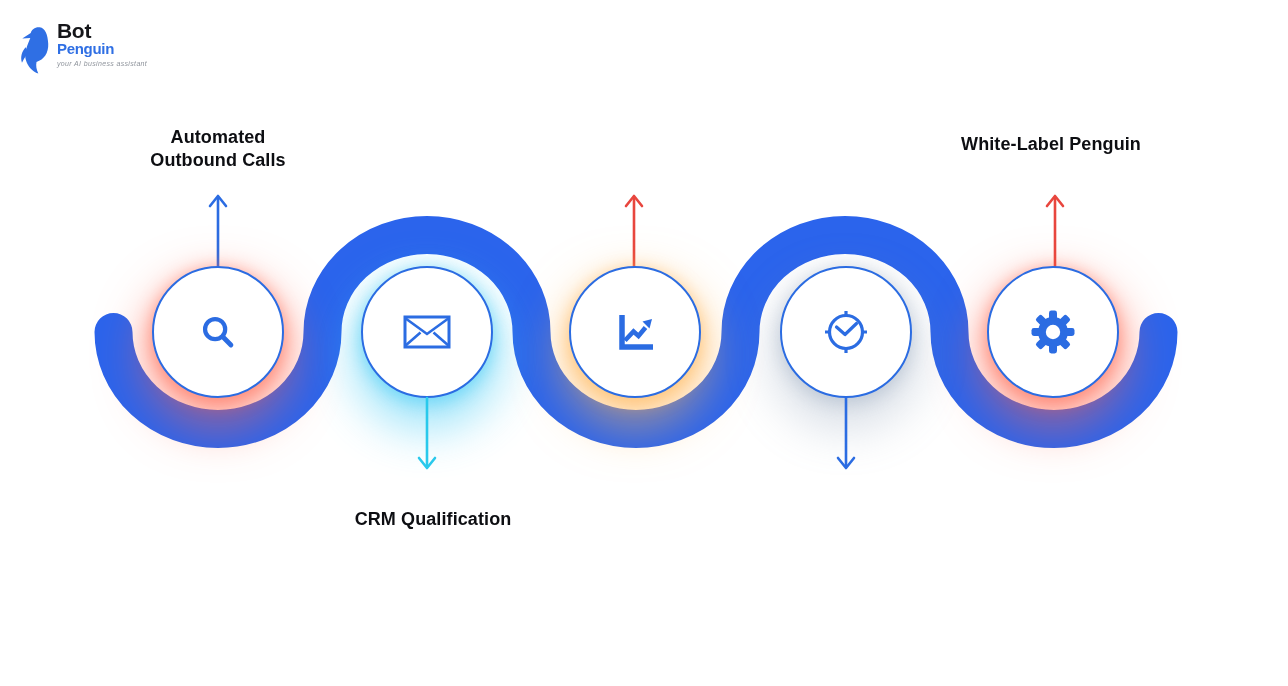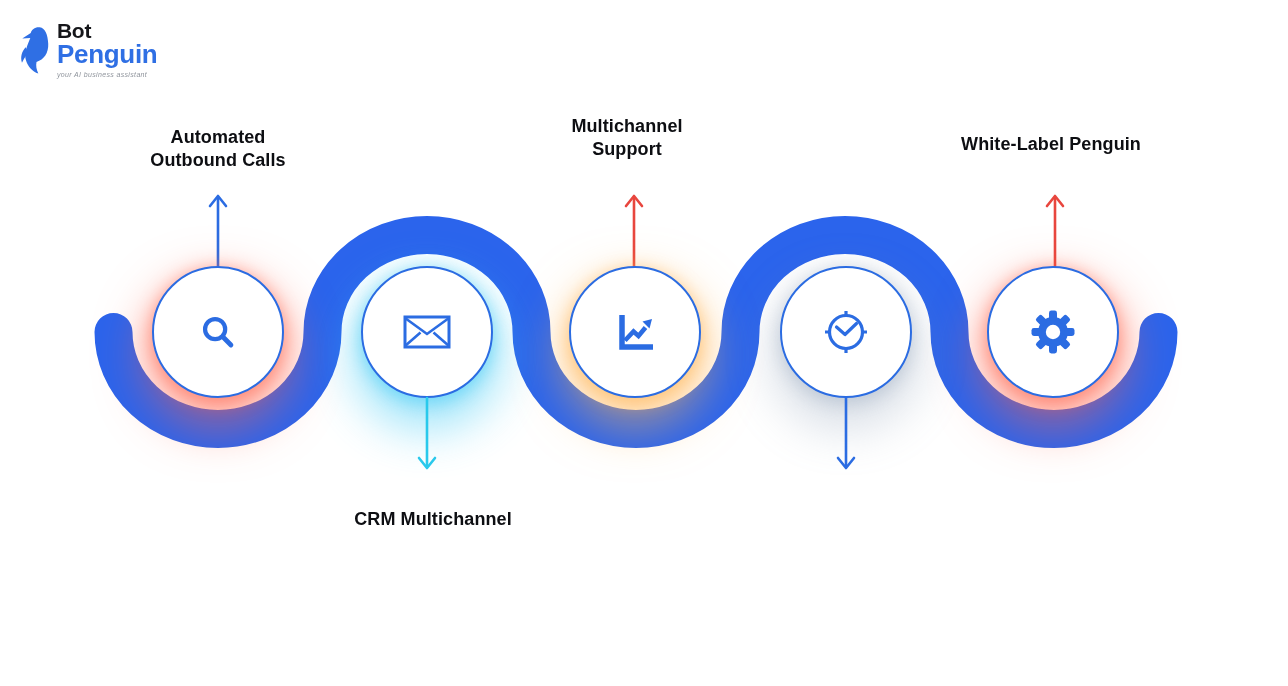--- a/index.html
+++ b/index.html
@@ -8,21 +8,21 @@
     width:1288px;height:588px;
     background:#ffffff;
     overflow:hidden;
     font-family:"Liberation Sans","DejaVu Sans",sans-serif;
   }
   
   .logo{position:absolute;left:18px;top:20px;display:flex;align-items:flex-start;}
   .logo svg{display:block;margin-top:6px;}
   .logo-text{margin-left:5px;}
   .logo-bot{font-size:21px;font-weight:800;color:#15161a;line-height:1.02;letter-spacing:-0.3px;}
-  .logo-penguin{font-size:26px;font-weight:800;color:#2f6fe4;line-height:1.02;letter-spacing:-0.3px;}
+  .logo-penguin{font-size:15px;font-weight:800;color:#2f6fe4;line-height:1.02;letter-spacing:-0.3px;}
   .logo-tagline{font-size:7px;font-style:italic;color:#8f949c;letter-spacing:0.35px;margin-top:3px;white-space:nowrap;}
   
   .wave{position:absolute;left:0;top:0;}
   .wave path{fill:none;stroke:var(--wave,#2b64ec);stroke-width:38;stroke-linecap:round;}
   
   .feature{position:absolute;inset:0;pointer-events:none;}
   .node-circle{
     position:absolute;width:132px;height:132px;border-radius:50%;
     background:#ffffff;border:2px solid #2b6ce2;box-sizing:border-box;
     display:flex;align-items:center;justify-content:center;
@@ -90,26 +90,24 @@
         <path d="M2 3 L24 19 L46 3" stroke-width="2.6"></path>
         <path d="M2 31 L17.5 17.5 M46 31 L30.5 17.5" stroke-width="2.6"></path>
       </svg>
     </div>
     <div class="arrow" style="left:415px;top:396px;">
       <svg width="24" height="76" viewBox="0 0 24 76" fill="none" stroke="currentColor" stroke-width="2.6" stroke-linecap="round" stroke-linejoin="round">
         <path d="M12 2 L12 70"></path>
           <path d="M4 62 L12 72 L20 62"></path>
       </svg>
     </div>
-    <div class="feature-label" style="left:433px;top:508px;">CRM Multichannel</div>
+    <div class="feature-label" style="left:433px;top:508px;">CRM Qualification</div>
   </div>
 
   <div class="feature" style="--glow: rgba(255,180,85,0.52); --arrow: #e8463e;">
-    <div class="feature-label" style="left:627px;top:115px;">Multichannel
-Support</div>
     <div class="arrow" style="left:622px;top:192px;">
       <svg width="24" height="76" viewBox="0 0 24 76" fill="none" stroke="currentColor" stroke-width="2.6" stroke-linecap="round" stroke-linejoin="round">
         <path d="M12 74 L12 6"></path>
           <path d="M4 14 L12 4 L20 14"></path>
       </svg>
     </div>
     <div class="node-circle" style="left:569px;top:266px;">
       <svg width="48" height="48" viewBox="0 0 48 48" fill="none" stroke="currentColor">
         <path d="M11 7 L11 39 L42 39" stroke-width="5.5"></path>
         <path d="M14 32.5 L22.5 23.5 L27.5 28 L34.5 19.5" stroke-width="4.6"></path>

